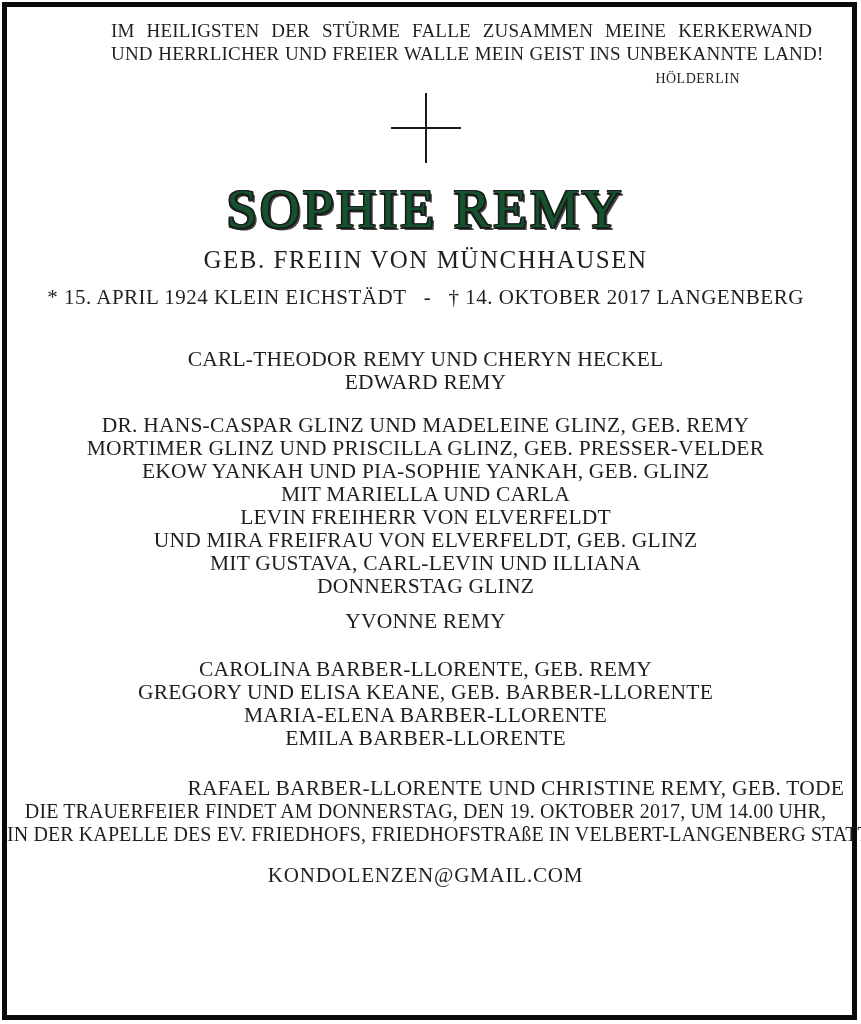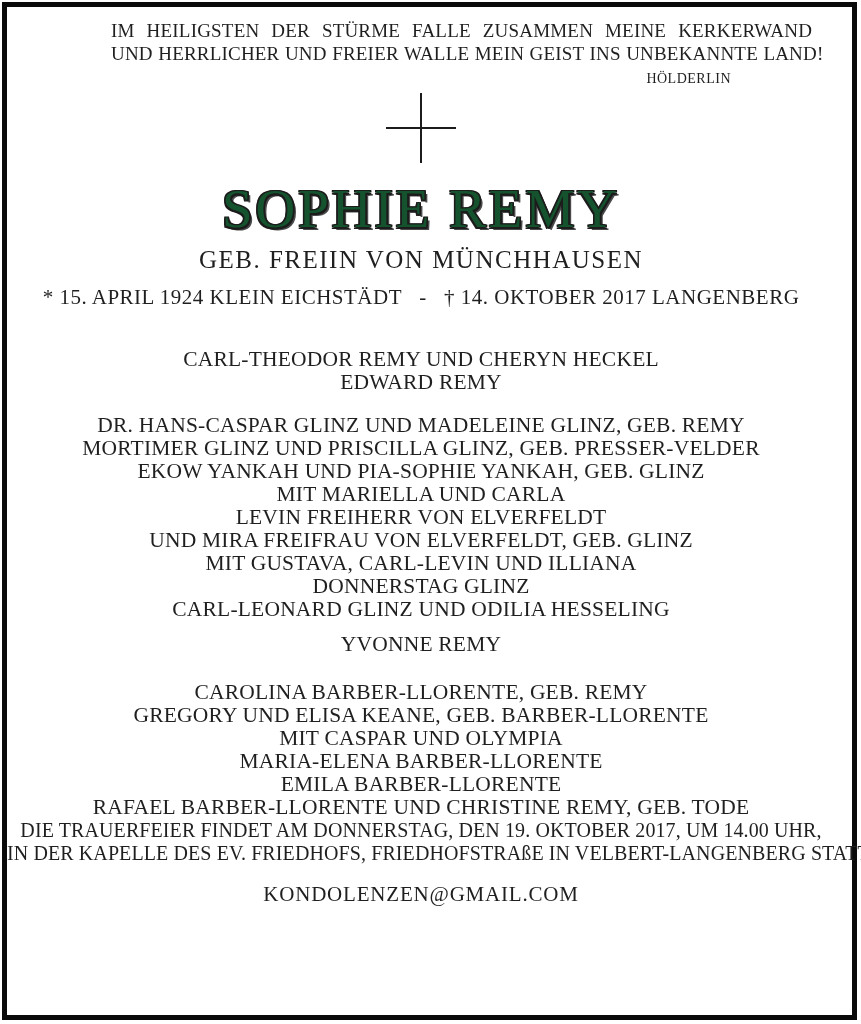--- a/index.html
+++ b/index.html
@@ -8,21 +8,21 @@
     position: relative;
     width: 861px; height: 1024px;
     background: #ffffff;
     font-family: "Liberation Serif", "DejaVu Serif", serif;
     color: #1f1f1f;
   }
   .frame {
     position: absolute;
     top: 2px; left: 2px; right: 4px; bottom: 4px;
     border: 5px solid #0a0a0a;
-    padding: 12px 17px 0 0;
+    padding: 12px 8px 0 0;
     text-align: center;
   }
   .quote { padding: 0 104px; }
   .quote-line {
     font-size: 19px; line-height: 23px;
     white-space: nowrap; text-align: center;
     letter-spacing: 0.2px;
   }
   .quote-line.l1 { word-spacing: 7px; }
   .quote-line.l2 { word-spacing: 0.5px; }
@@ -69,21 +69,21 @@
     white-space: nowrap;
   }
   .mourner-line {
     font-size: 21.5px; line-height: 23px; letter-spacing: 0.2px;
     white-space: nowrap;
   }
   .group-remy   { margin-top: 39px; }
   .group-glinz  { margin-top: 20px; }
   .group-yvonne { margin-top: 12px; }
   .group-barber { margin-top: 25px; }
-  .group-rafael { margin-top: 0; }
+  .group-rafael { margin-top: 27px; text-align: right; }
   .service { }
   .service-line {
     font-size: 20px; line-height: 23px; letter-spacing: 0.1px;
     white-space: nowrap;
   }
   .email {
     margin-top: 18px;
     font-size: 21px; line-height: 23px; letter-spacing: 0.8px;
     white-space: nowrap;
   }
@@ -113,31 +113,29 @@
 
     <div class="group-glinz">
       <div class="mourner-line">DR. HANS-CASPAR GLINZ UND MADELEINE GLINZ, GEB. REMY</div>
       <div class="mourner-line">MORTIMER GLINZ UND PRISCILLA GLINZ, GEB. PRESSER-VELDER</div>
       <div class="mourner-line">EKOW YANKAH UND PIA-SOPHIE YANKAH, GEB. GLINZ</div>
       <div class="mourner-line">MIT MARIELLA UND CARLA</div>
       <div class="mourner-line">LEVIN FREIHERR VON ELVERFELDT</div>
       <div class="mourner-line">UND MIRA FREIFRAU VON ELVERFELDT, GEB. GLINZ</div>
       <div class="mourner-line">MIT GUSTAVA, CARL-LEVIN UND ILLIANA</div>
       <div class="mourner-line">DONNERSTAG GLINZ</div>
-      <div class="mourner-line">CARL-LEONARD GLINZ UND ODILIA HESSELING</div>
     </div>
 
     <div class="group-yvonne">
       <div class="mourner-line">YVONNE REMY</div>
     </div>
 
     <div class="group-barber">
       <div class="mourner-line">CAROLINA BARBER-LLORENTE, GEB. REMY</div>
       <div class="mourner-line">GREGORY UND ELISA KEANE, GEB. BARBER-LLORENTE</div>
-      <div class="mourner-line">MIT CASPAR UND OLYMPIA</div>
       <div class="mourner-line">MARIA-ELENA BARBER-LLORENTE</div>
       <div class="mourner-line">EMILA BARBER-LLORENTE</div>
     </div>
 
     <div class="group-rafael">
       <div class="mourner-line">RAFAEL BARBER-LLORENTE UND CHRISTINE REMY, GEB. TODE</div>
     </div>
 
     <div class="service">
       <div class="service-line">DIE TRAUERFEIER FINDET AM DONNERSTAG, DEN 19. OKTOBER 2017, UM 14.00 UHR,</div>

